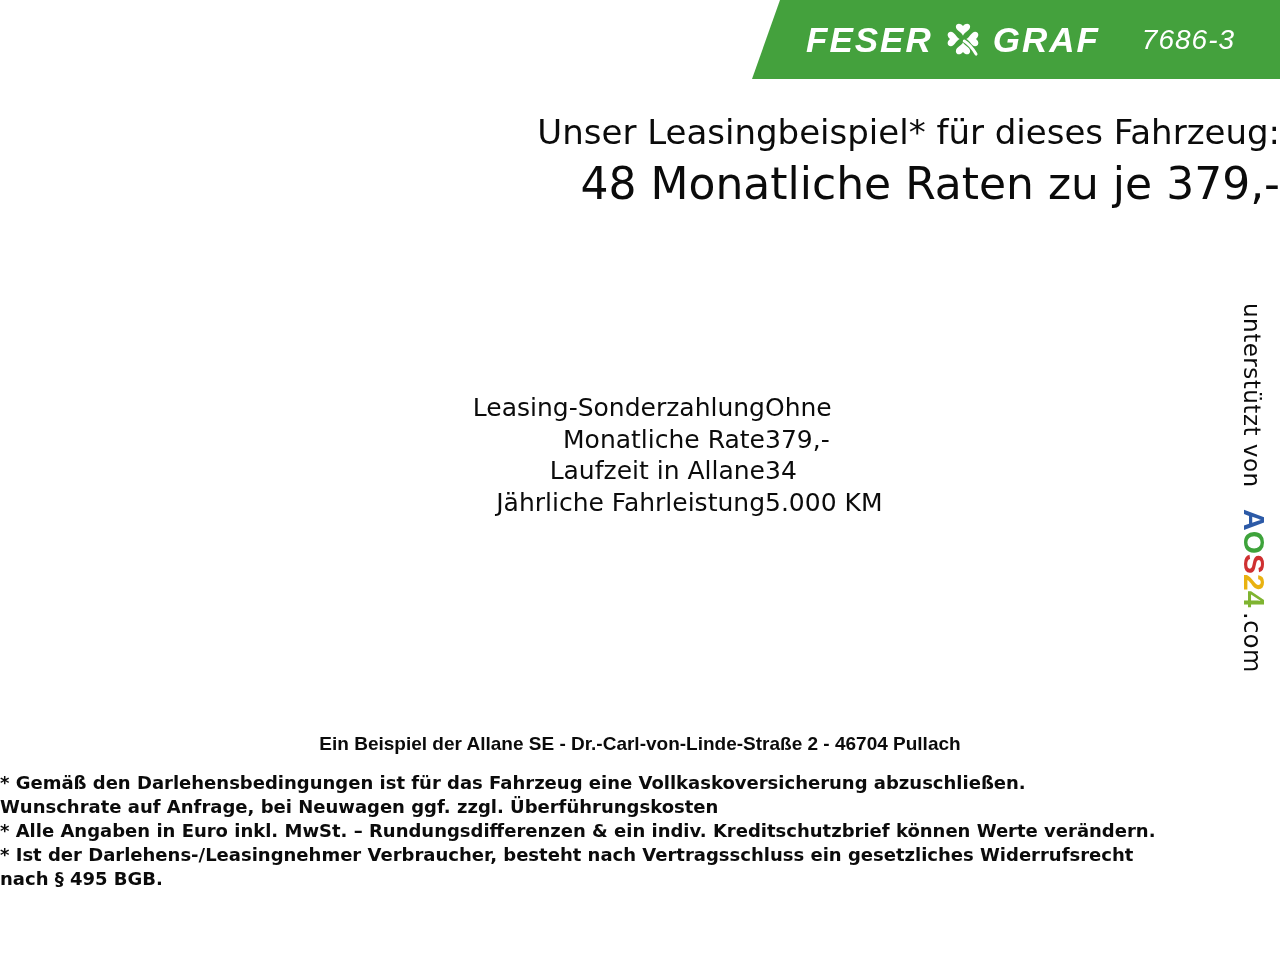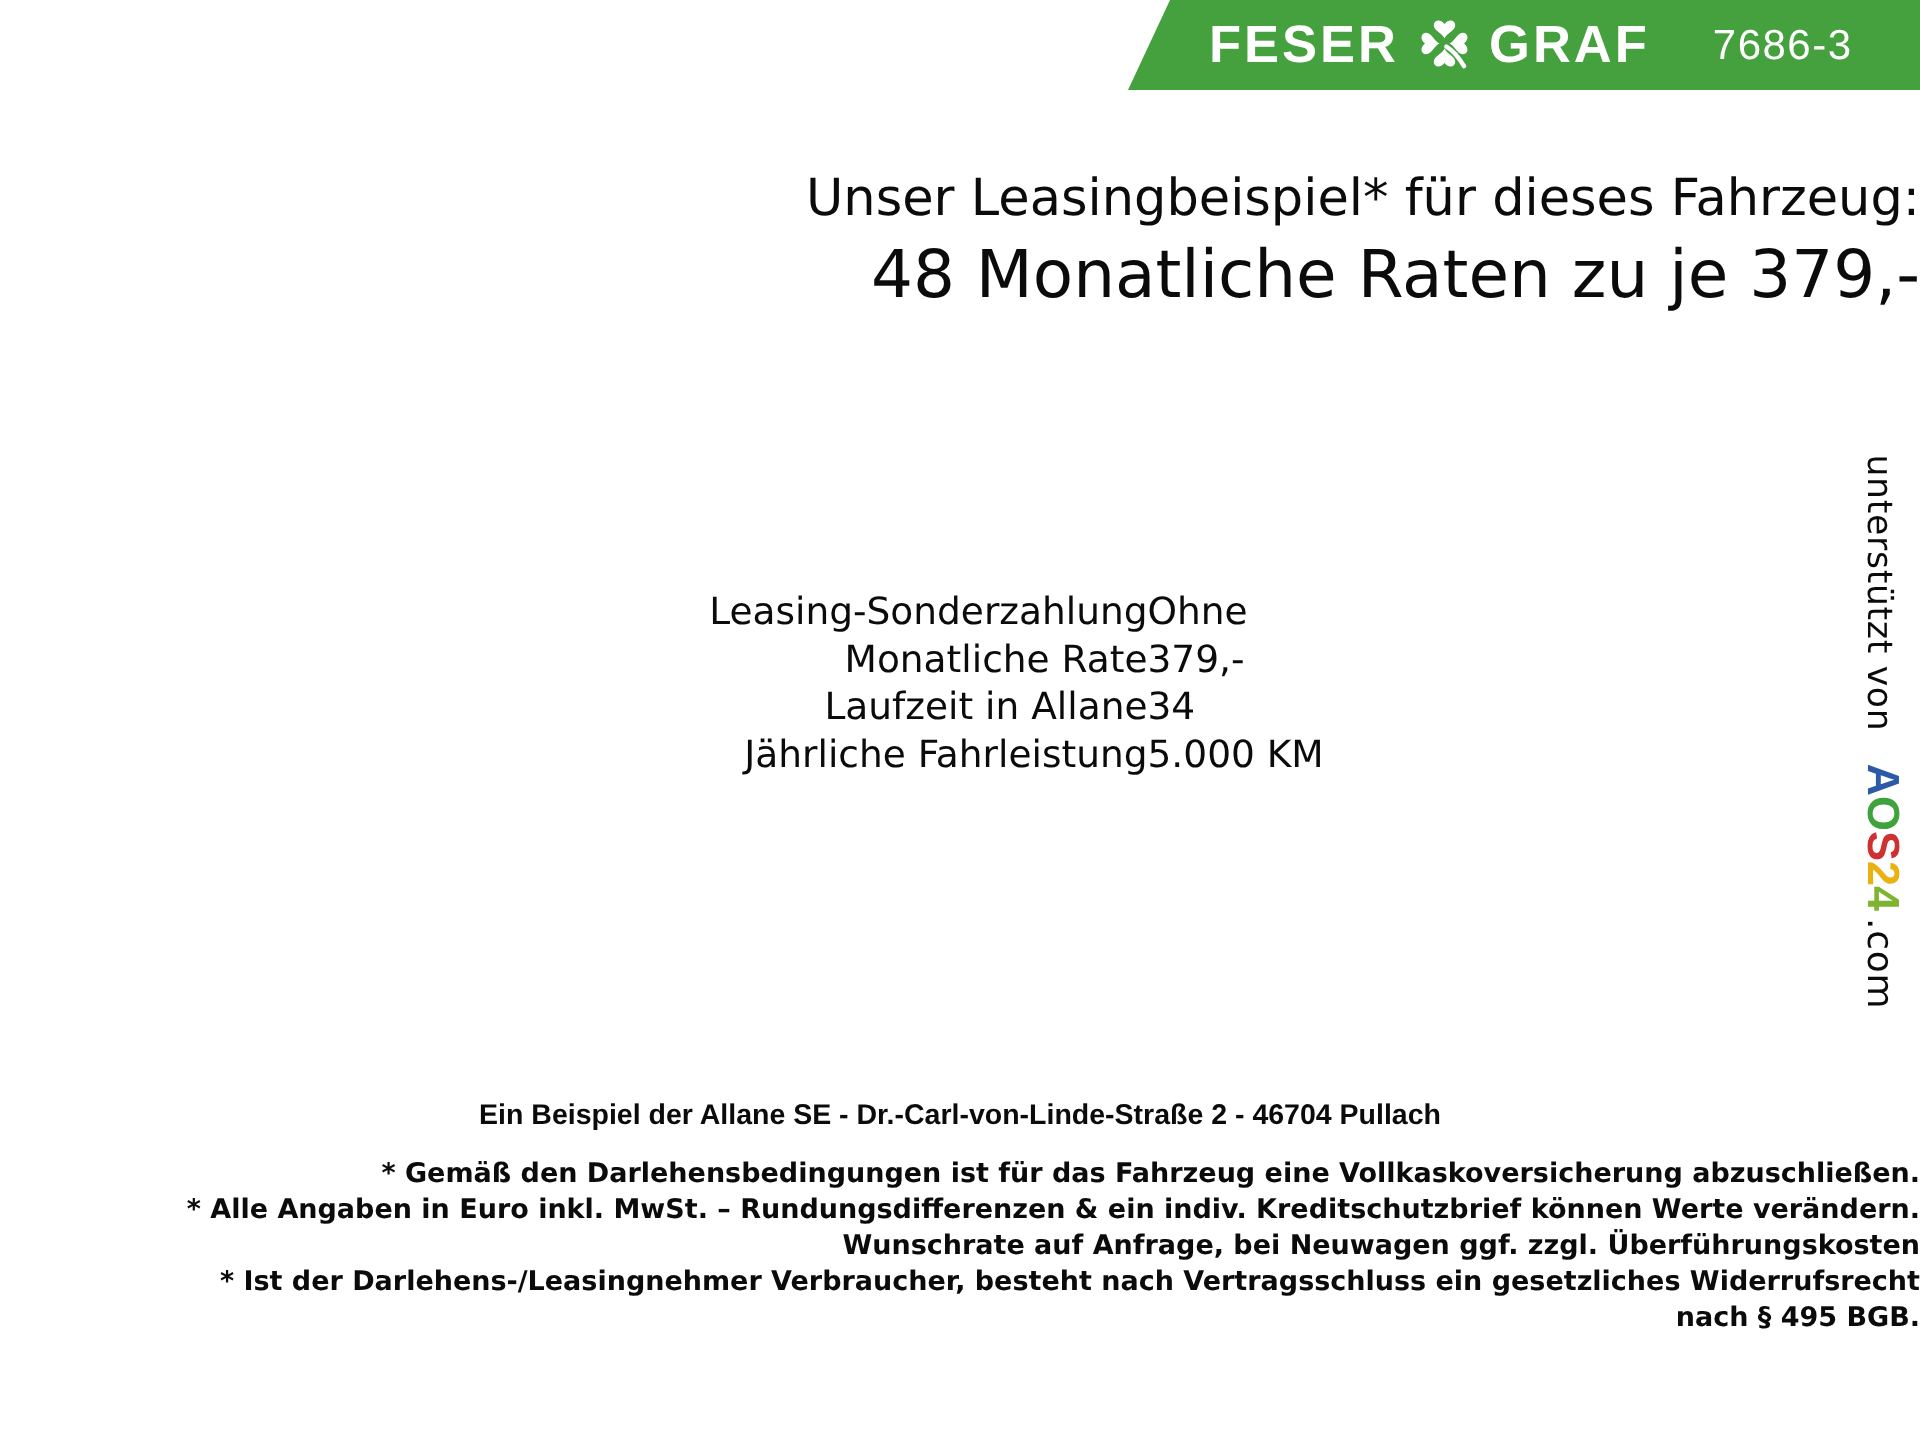--- a/index.html
+++ b/index.html
@@ -8,23 +8,23 @@
     background:#ffffff;
     position:relative;
     overflow:hidden;
     font-family:"DejaVu Sans", sans-serif;
     color:#0b0b0b;
   }
 
   
   .banner {
     position:absolute; top:0; right:0;
-    width:528px; height:60px;
+    width:528px; height:79px;
     clip-path:polygon(28px 0, 100% 0, 100% 100%, 0 100%);
-    display:flex; align-items:center;
+    display:flex; align-items:center;font-style:italic;
   }
   .brand {
     display:flex; align-items:center;
     margin-left:54px;
     font-family:"Liberation Sans", sans-serif;
     font-weight:bold;
     font-size:35px;
     letter-spacing:2px;
     color:#ffffff;
   }
@@ -79,21 +79,21 @@
     position:absolute; top:733px; left:0;
     width:1280px;
     text-align:center;
     font-family:"Liberation Sans", sans-serif;
     font-weight:bold;
     font-size:19px;
   }
   .footnotes {
     position:absolute; top:771px; left:0;
     width:1280px;
-    text-align:right;
+    text-align:left;
     font-weight:bold;
     font-size:18px;
     line-height:24px;
   }
 </style>
 </head>
 <body>
 
 <div class="banner" style="background: rgb(68, 161, 61);">
   <div class="brand">
@@ -137,17 +137,17 @@
 </div>
 
 <div class="sidebar">
   <span>unterstützt von </span><span class="aos-logo"><span class="aos-letter" style="color: rgb(44, 90, 167);">A</span><span class="aos-letter" style="color: rgb(62, 163, 59);">O</span><span class="aos-letter" style="color: rgb(207, 48, 49);">S</span><span class="aos-letter" style="color: rgb(233, 178, 17);">2</span><span class="aos-letter" style="color: rgb(127, 180, 49);">4</span></span><span class="aos-suffix">.com</span>
 </div>
 
 <div class="address">Ein Beispiel der Allane SE - Dr.-Carl-von-Linde-Straße 2 - 46704 Pullach</div>
 
 <div class="footnotes">
   <div>* Gemäß den Darlehensbedingungen ist für das Fahrzeug eine Vollkaskoversicherung abzuschließen.</div>
+  <div>Wunschrate auf Anfrage, bei Neuwagen ggf. zzgl. Überführungskosten</div>
   <div>* Alle Angaben in Euro inkl. MwSt. – Rundungsdifferenzen &amp; ein indiv. Kreditschutzbrief können Werte verändern.</div>
-  <div>Wunschrate auf Anfrage, bei Neuwagen ggf. zzgl. Überführungskosten</div>
   <div>* Ist der Darlehens-/Leasingnehmer Verbraucher, besteht nach Vertragsschluss ein gesetzliches Widerrufsrecht</div>
   <div>nach § 495 BGB.</div>
 </div>
 
 </body></html>

